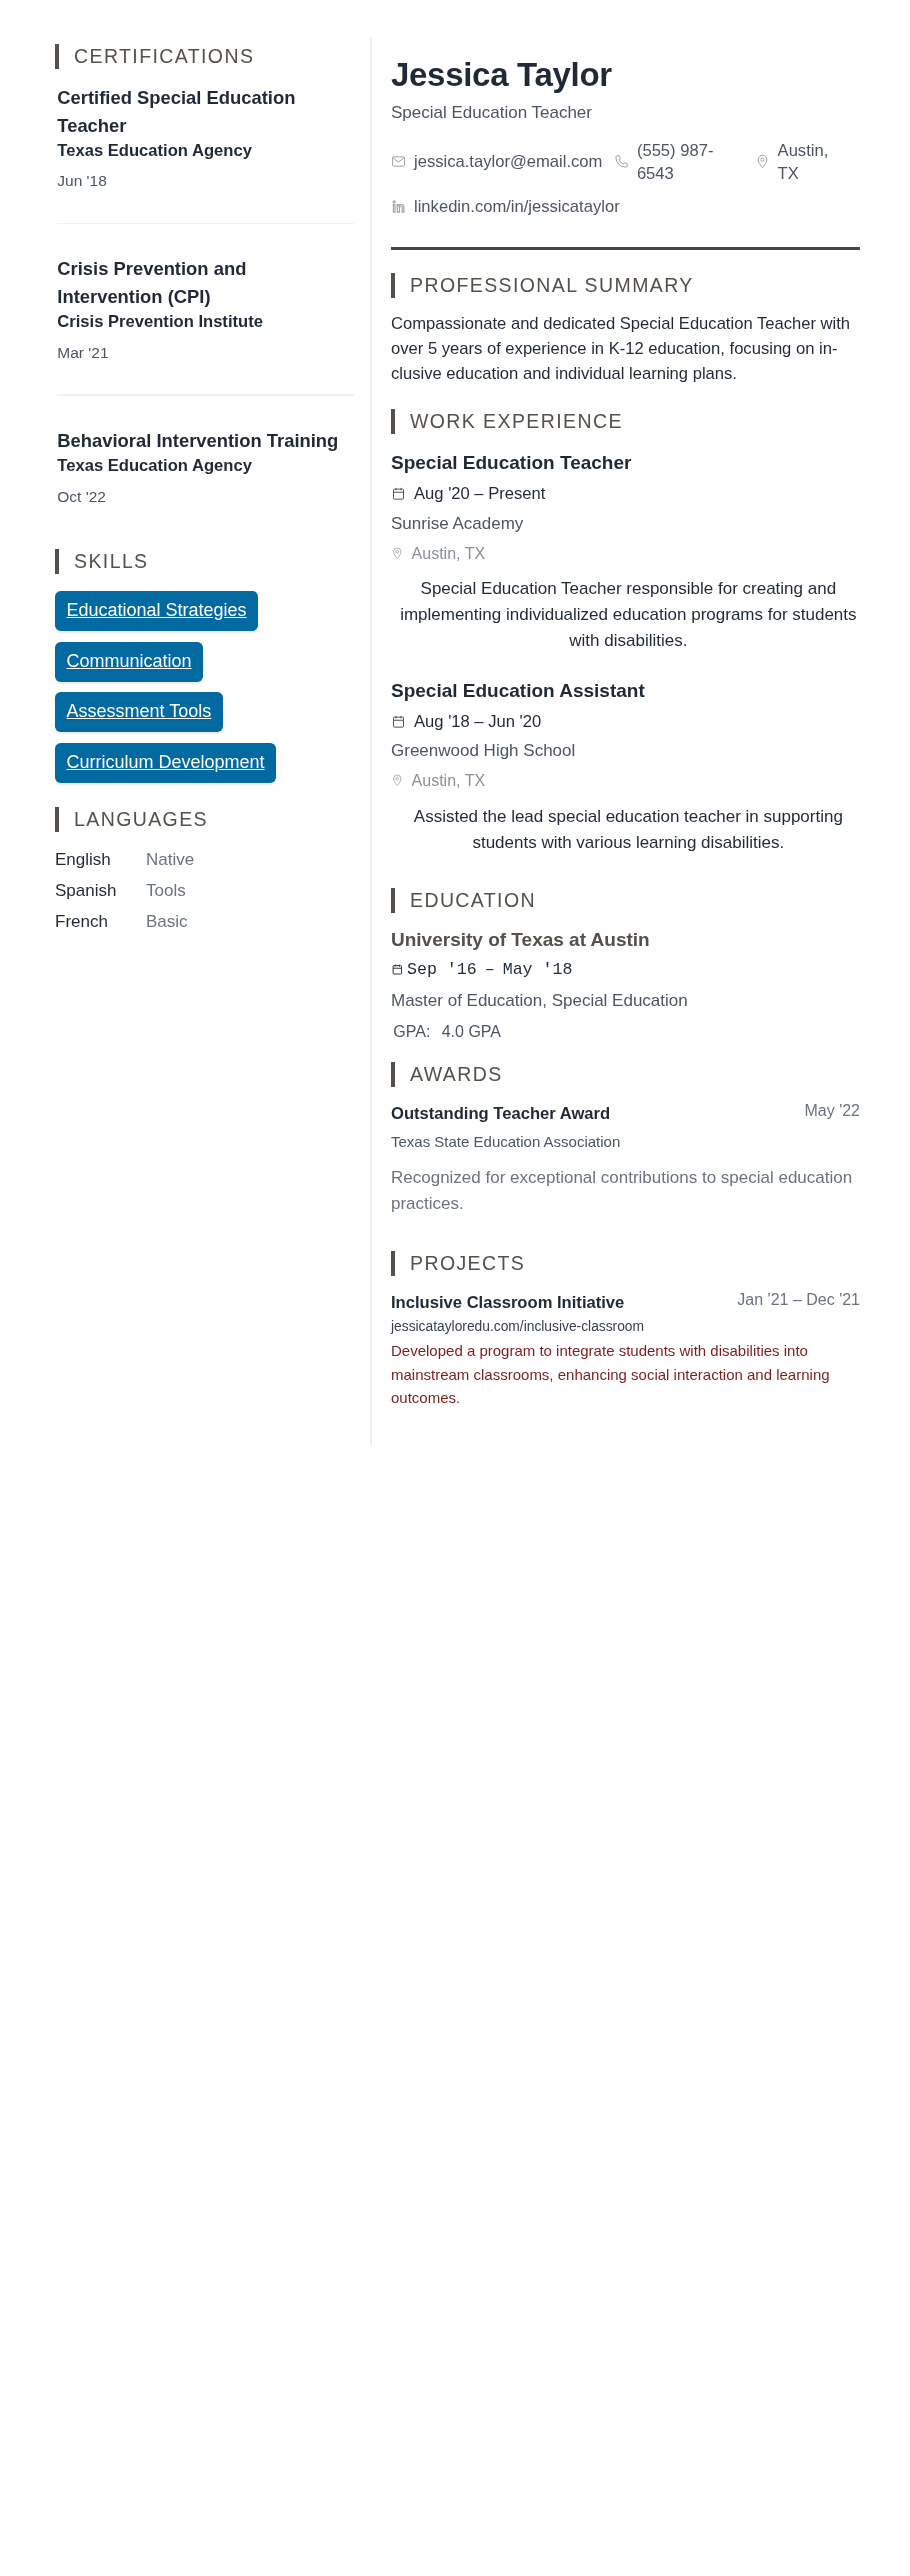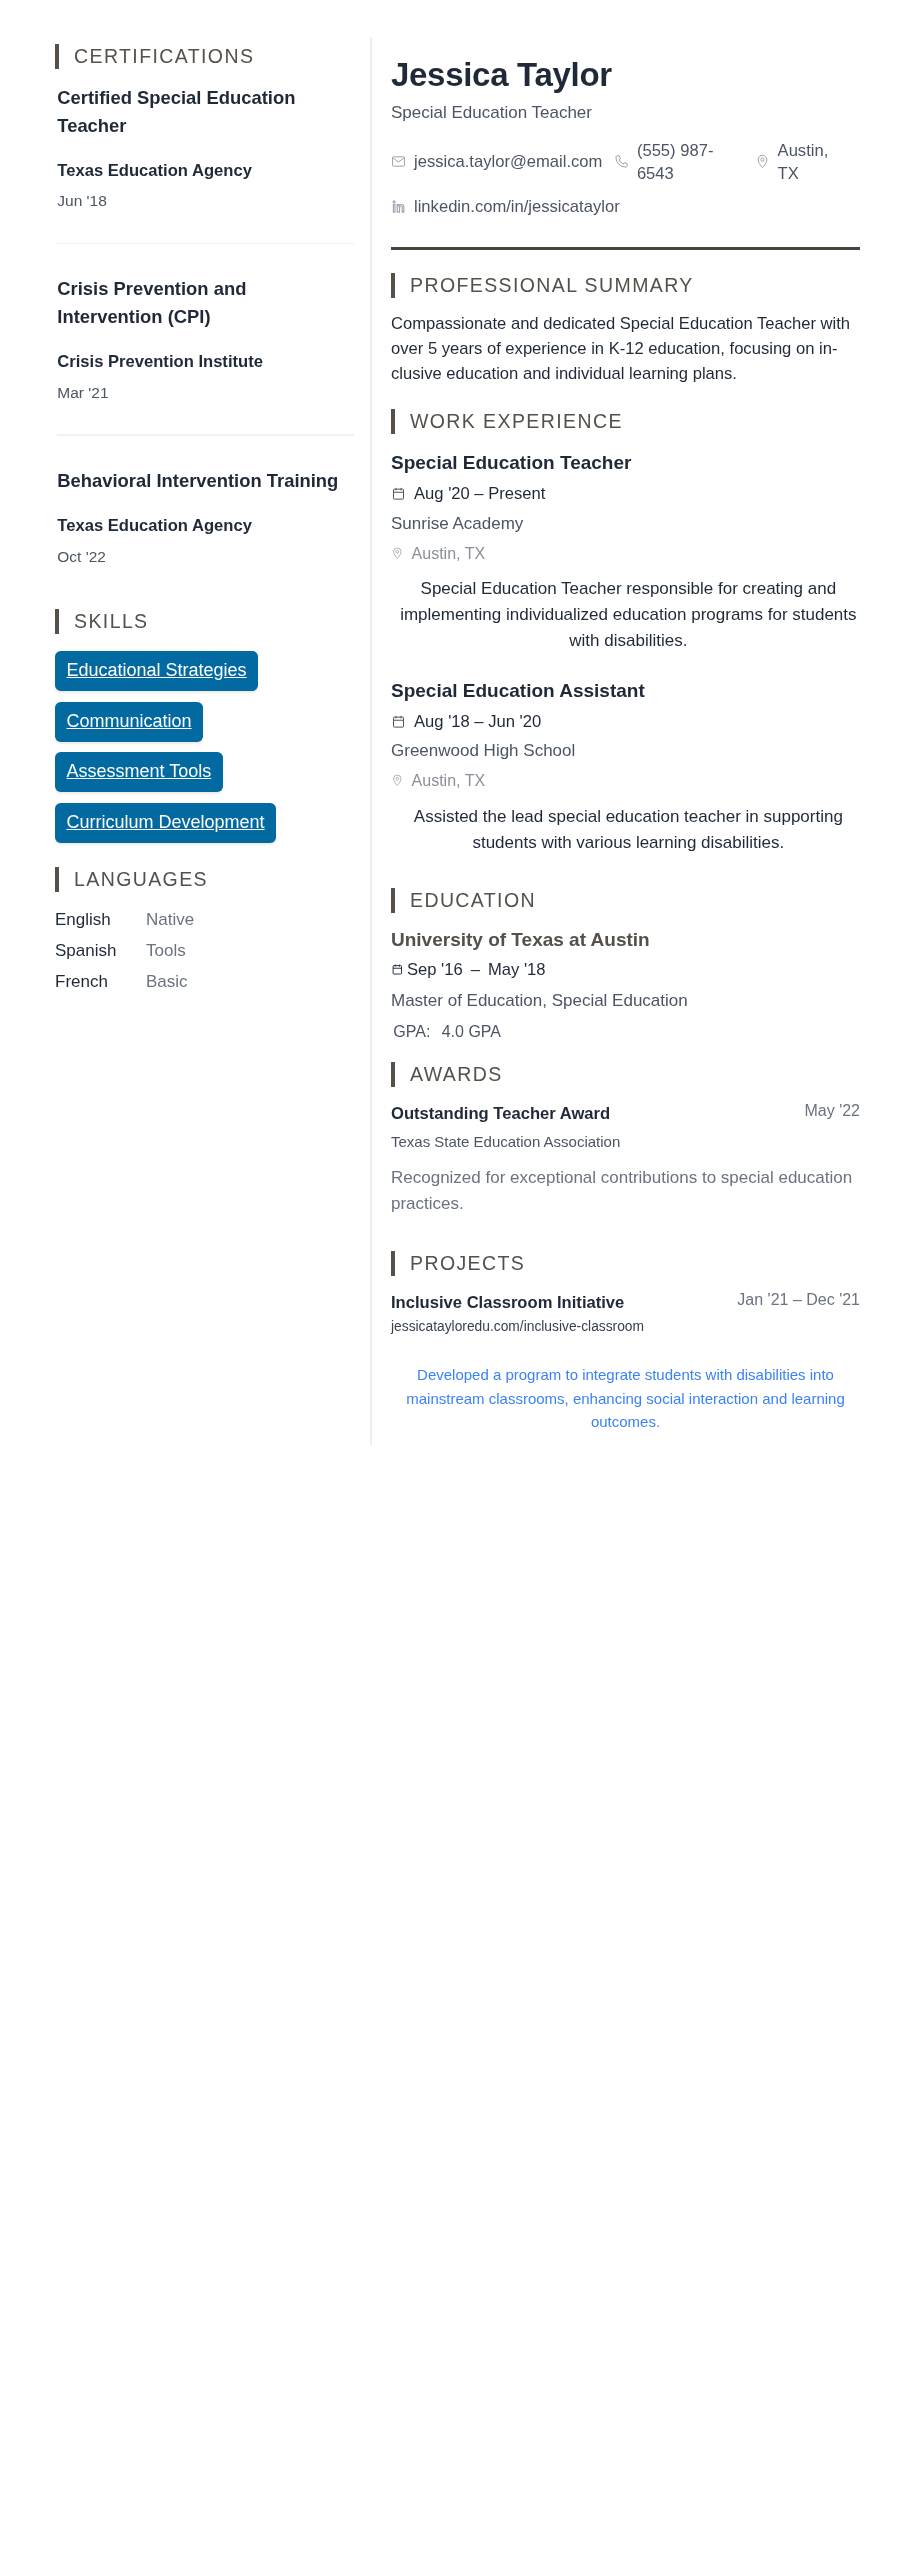--- a/index.html
+++ b/index.html
@@ -10,21 +10,21 @@
   .divider { position: absolute; left: 370px; top: 37px; width: 1.7px; height: 1408px; background: #eeeeee; }
   .right { position: absolute; left: 391px; top: 55px; width: 469px; }
 
   .sec-head { display: flex; align-items: center; height: 26px; }
   .sec-bar { width: 4px; height: 25px; background: #555049; margin-right: 15px; flex: none; }
   .sec-title { font-size: 19.5px; letter-spacing: 1.4px; color: #555049; font-weight: 400; text-transform: uppercase; }
 
   
   .cert { padding: 0 0 0 2.3px; }
   .cert-name { font-size: 18.4px; font-weight: 700; color: #1f2937; line-height: 27.5px; }
-  .cert-issuer { font-size: 16.6px; font-weight: 700; color: #1f2937; margin-top: 20px; line-height: 23px; }
+  .cert-issuer { font-size: 16.6px; font-weight: 700; color: #1f2937; margin-top: 0; line-height: 23px; }
   .cert-date { font-size: 15.5px; color: #4b5563; margin-top: 9.2px; line-height: 20.6px; }
   .cert-sep { height: 1.7px; background: #f1f1f1; margin: 31px 0 31px 2.3px; }
 
   
   .skills { margin-top: 17px; }
   .skill { display: inline-block; background: #0369a1; color: #ffffff; font-size: 18px; line-height: 23px; padding: 8px 11.5px 9.2px 11.5px; border-radius: 5.7px; margin-bottom: 10.3px; box-shadow: 0 1.1px 1.7px rgba(0,0,0,0.08); text-decoration: underline; }
   .skill-wrap { display: block; }
 
   
   .lang-row { display: flex; font-size: 17px; line-height: 31px; }
@@ -54,21 +54,21 @@
   .degree { font-size: 17px; color: #4b5563; line-height: 24px; margin-top: 6.9px; }
   .gpa { font-size: 16px; color: #4b5563; line-height: 23px; margin-top: 6.9px; padding-left: 2.3px; }
 
   
   .row-between { display: flex; justify-content: space-between; align-items: flex-start; }
   .award-title { font-size: 16.6px; font-weight: 700; color: #1f2937; line-height: 23px; }
   .award-date { font-size: 16px; color: #6b7280; }
   .award-org { font-size: 15px; color: #4b5563; margin-top: 6.9px; line-height: 20.6px; }
   .award-desc { font-size: 17px; line-height: 26px; color: #6b7280; margin-top: 12.6px; }
   .proj-link { font-size: 13.8px; color: #374151; line-height: 19.5px; margin-top: 2.3px; }
-  .proj-desc { font-size: 15px; line-height: 23.5px; color: #3b82f6; margin-top: 27px; text-align: center; }
+  .proj-desc { font-size: 15px; line-height: 23.5px; color: #7f1d1d; margin-top: 3px; }
 </style>
 </head>
 <body>
 
 <div class="page">
 
   <aside class="left">
 
     <section>
       <div class="sec-head">
@@ -246,21 +246,21 @@
       </div>
     </section>
 
     <section style="margin-top:32px;">
       <div class="sec-head">
         <span class="sec-bar"></span>
         <span class="sec-title">EDUCATION</span>
       </div>
       <div style="margin-top:13.8px;">
         <div class="school">University of Texas at Austin</div>
-        <div class="date-row" style="margin-top:4.6px;">
+        <div class="date-row" style="margin-top:4.6px;font-family:Liberation Mono, monospace;">
           <span class="ico" style="width:12.6px;height:12.6px;margin-right:3.4px;">
             <svg viewBox="0 0 24 24" fill="none" stroke="#1f2937" stroke-width="1.8">
                 <rect x="4" y="5" width="16" height="16" rx="1.5"></rect>
                 <path d="M4 10h16M8 3v4M16 3v4"></path>
               </svg>
           </span>
           <span>Sep '16</span>
           <span style="margin:0 8px;">–</span>
           <span>May '18</span>
         </div>

